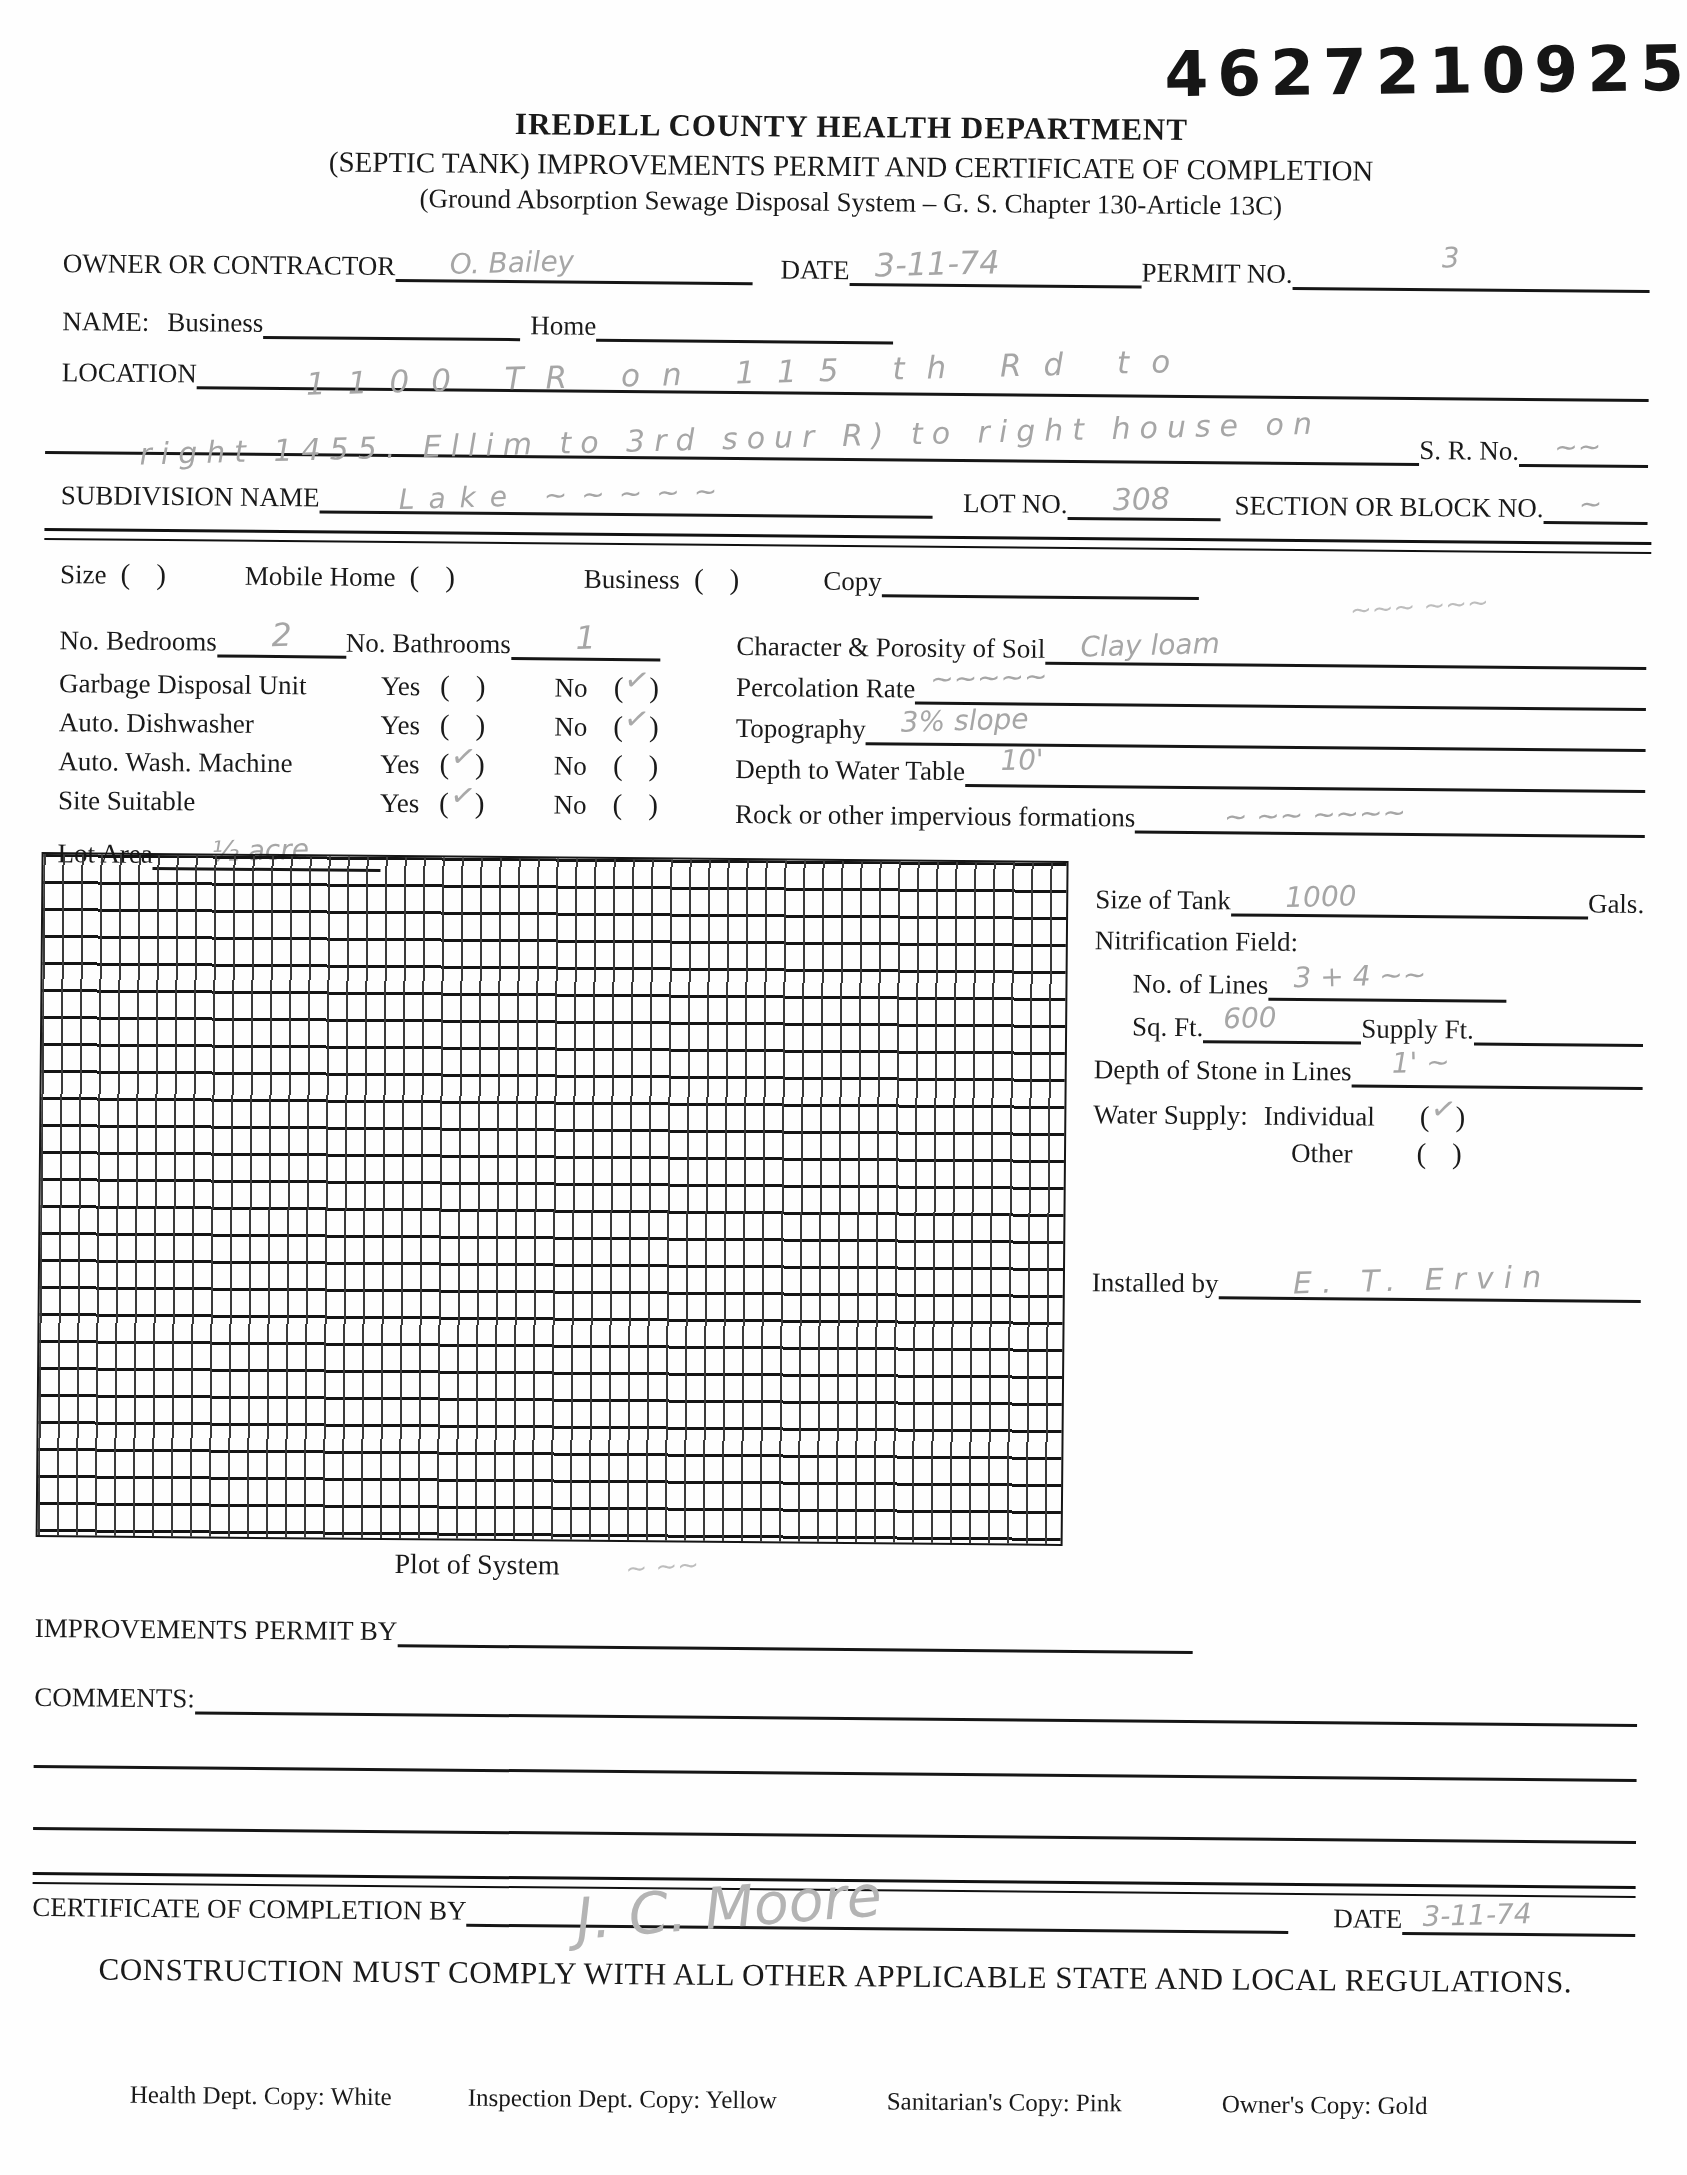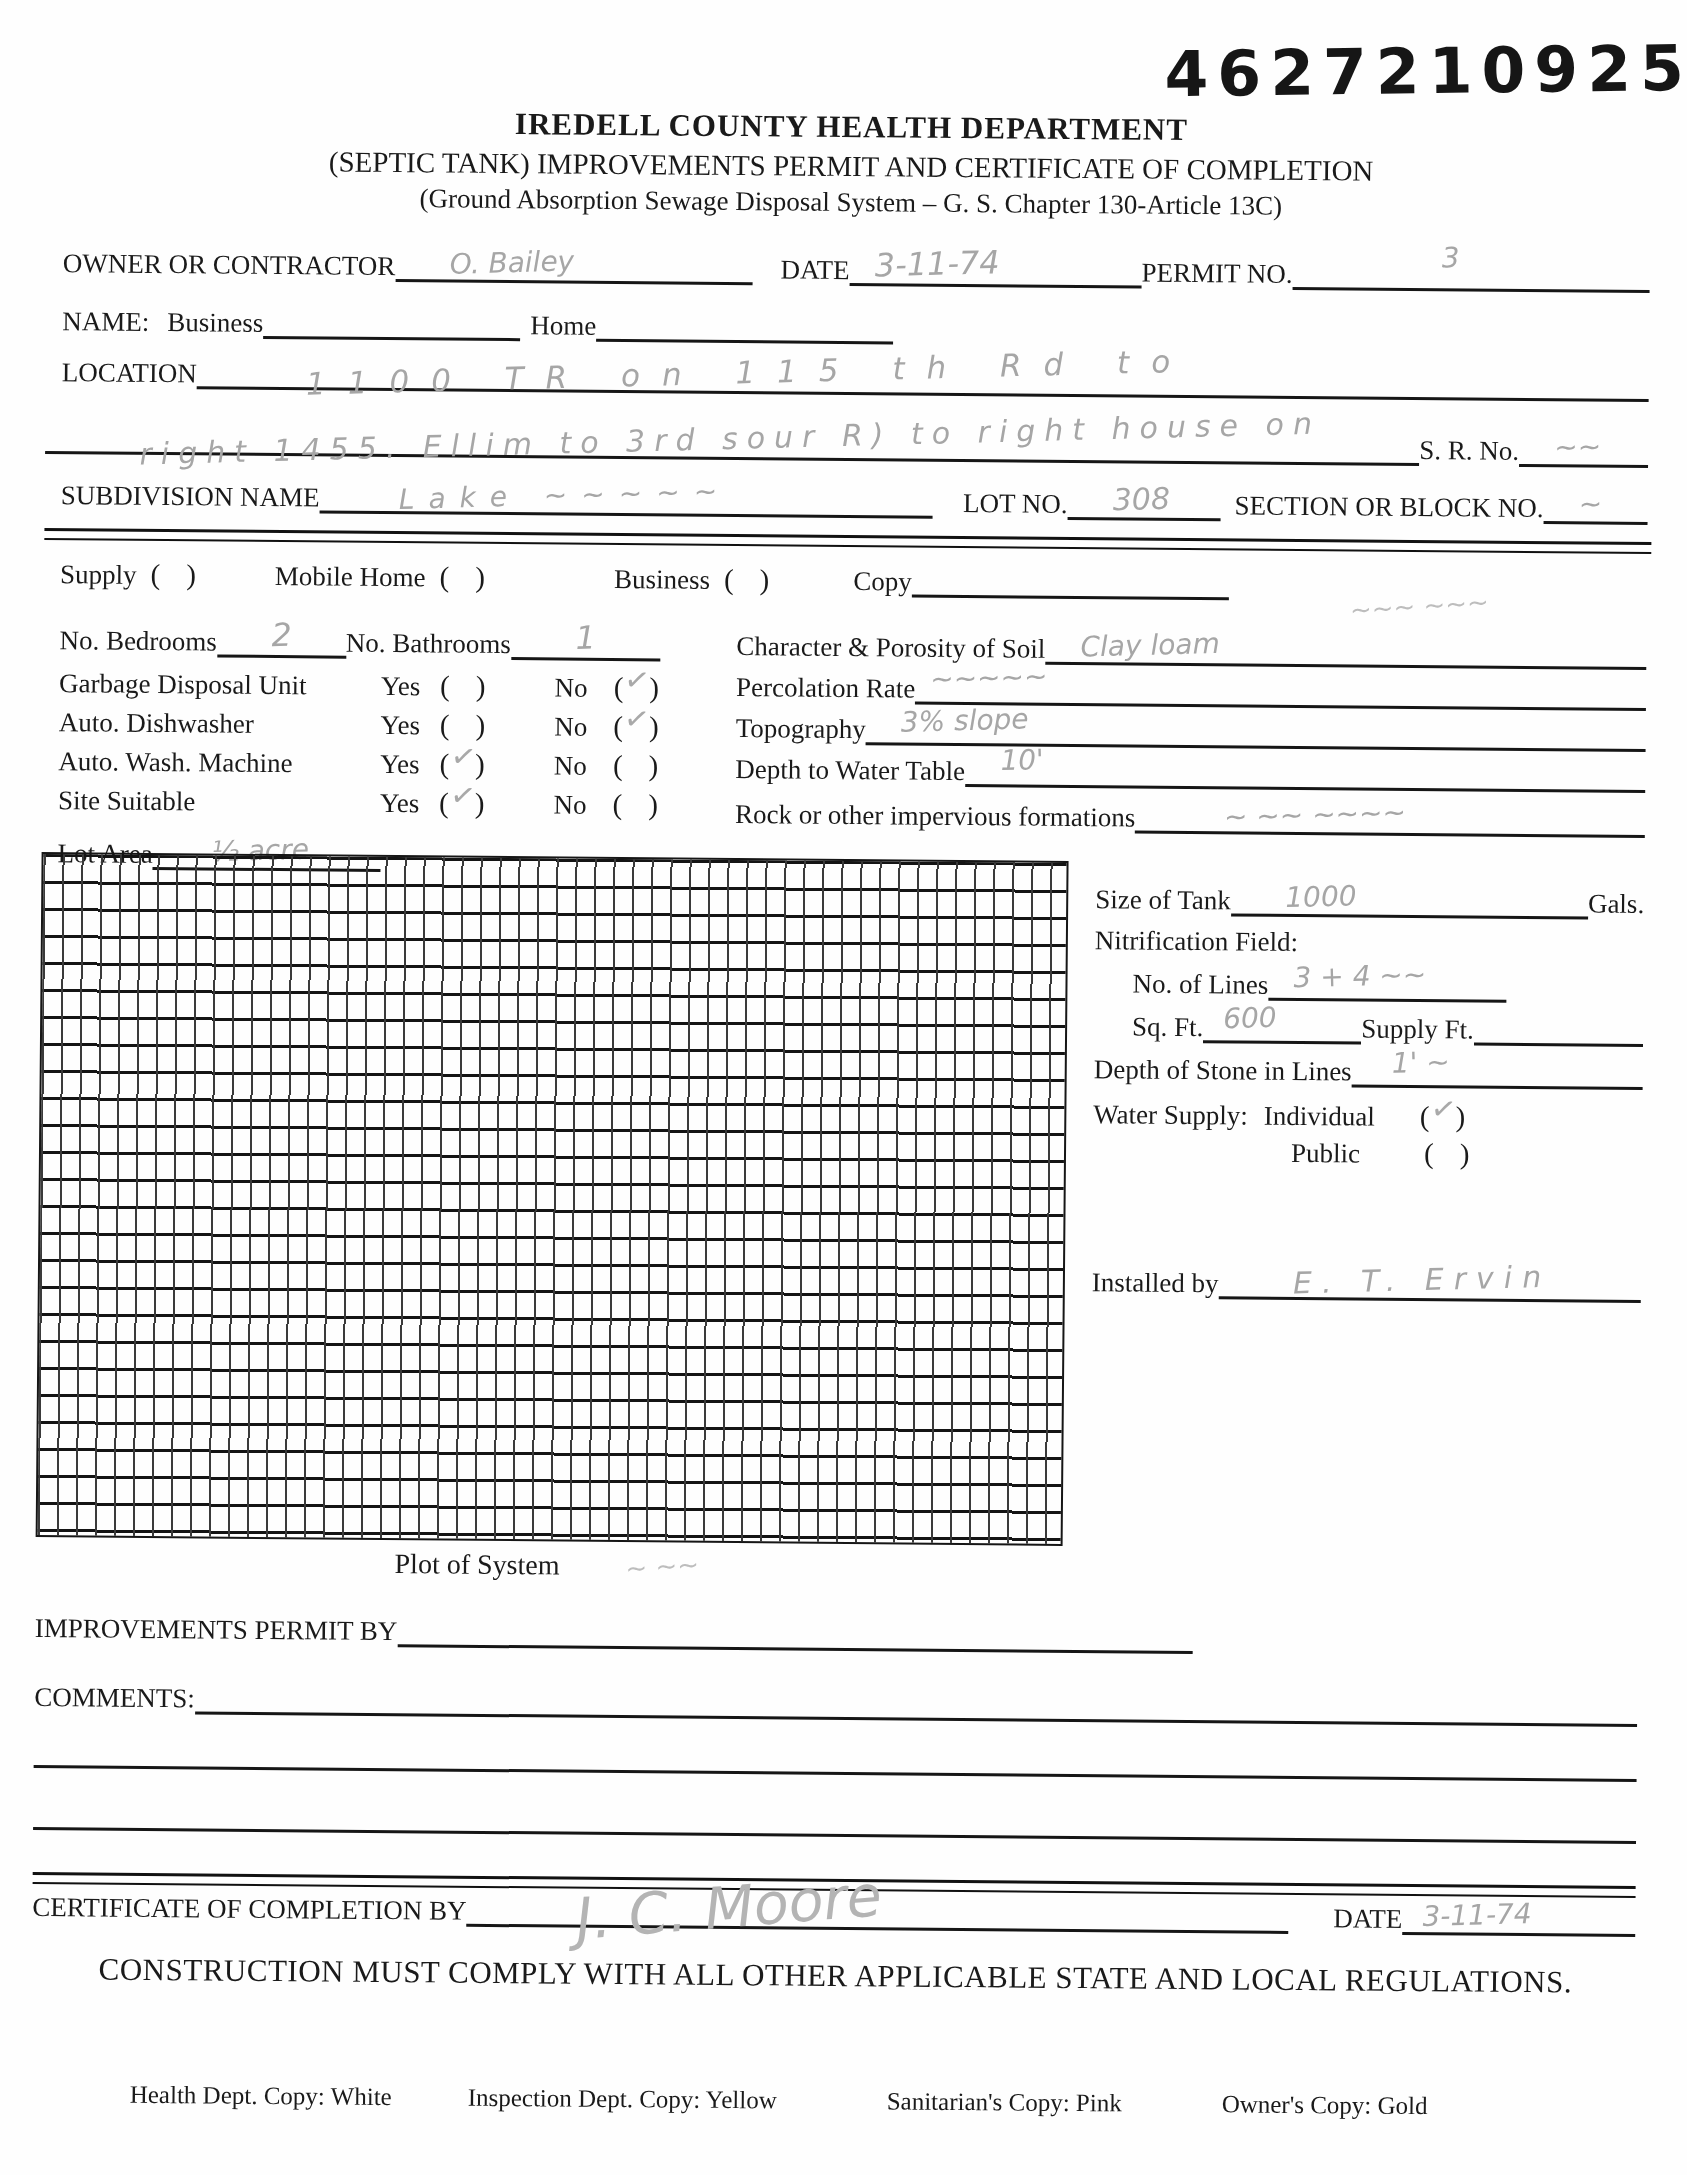--- a/index.html
+++ b/index.html
@@ -119,21 +119,21 @@
       </span>
       <span class="lbl" style="margin-left:14px;">SECTION OR BLOCK NO.</span>
       <span class="fill" style="width:104px;">
         <span class="hw" style="left:35px;">~</span>
       </span>
     </div>
 
     <div class="abs double-rule" style="left:40px; right:40px; top:535px;"></div>
 
     <div class="abs row" style="left:56px; top:560px;">
-      <span class="lbl">Supply</span>
+      <span class="lbl">Size</span>
       <span class="chkwrap" style="margin-left:14px;">
         <span class="paren">(</span>
           <span class="chk"></span>
           <span class="paren">)</span>
       </span>
       <span class="lbl" style="margin-left:79px;">Mobile Home</span>
       <span class="chkwrap" style="margin-left:14px;">
         <span class="paren">(</span>
           <span class="chk"></span>
           <span class="paren">)</span>
@@ -269,21 +269,21 @@
         <span class="fill grow">
           <span class="hw" style="left:40px; bottom:6px;">1'  ~</span>
         </span>
       </div>
       <div class="row" style="margin-top:10px;">
         <span class="lbl">Water Supply:</span>
         <span class="lbl" style="margin-left:16px;">Individual</span>
         <span class="parens" style="margin-left:45px;"><span class="paren">(</span><span class="chk">✓</span><span class="paren">)</span></span>
       </div>
       <div class="row" style="margin-top:4px; margin-left:198px;">
-        <span class="lbl">Public</span>
+        <span class="lbl">Other</span>
         <span class="parens" style="margin-left:64px;"><span class="paren">(</span><span class="chk"></span><span class="paren">)</span></span>
       </div>
       <div class="row" style="margin-top:94px;">
         <span class="lbl">Installed by</span>
         <span class="fill grow">
           <span class="hw" style="left:74px; font-size:30px; letter-spacing:10px;">E. T. Ervin</span>
         </span>
       </div>
     </div>
 

